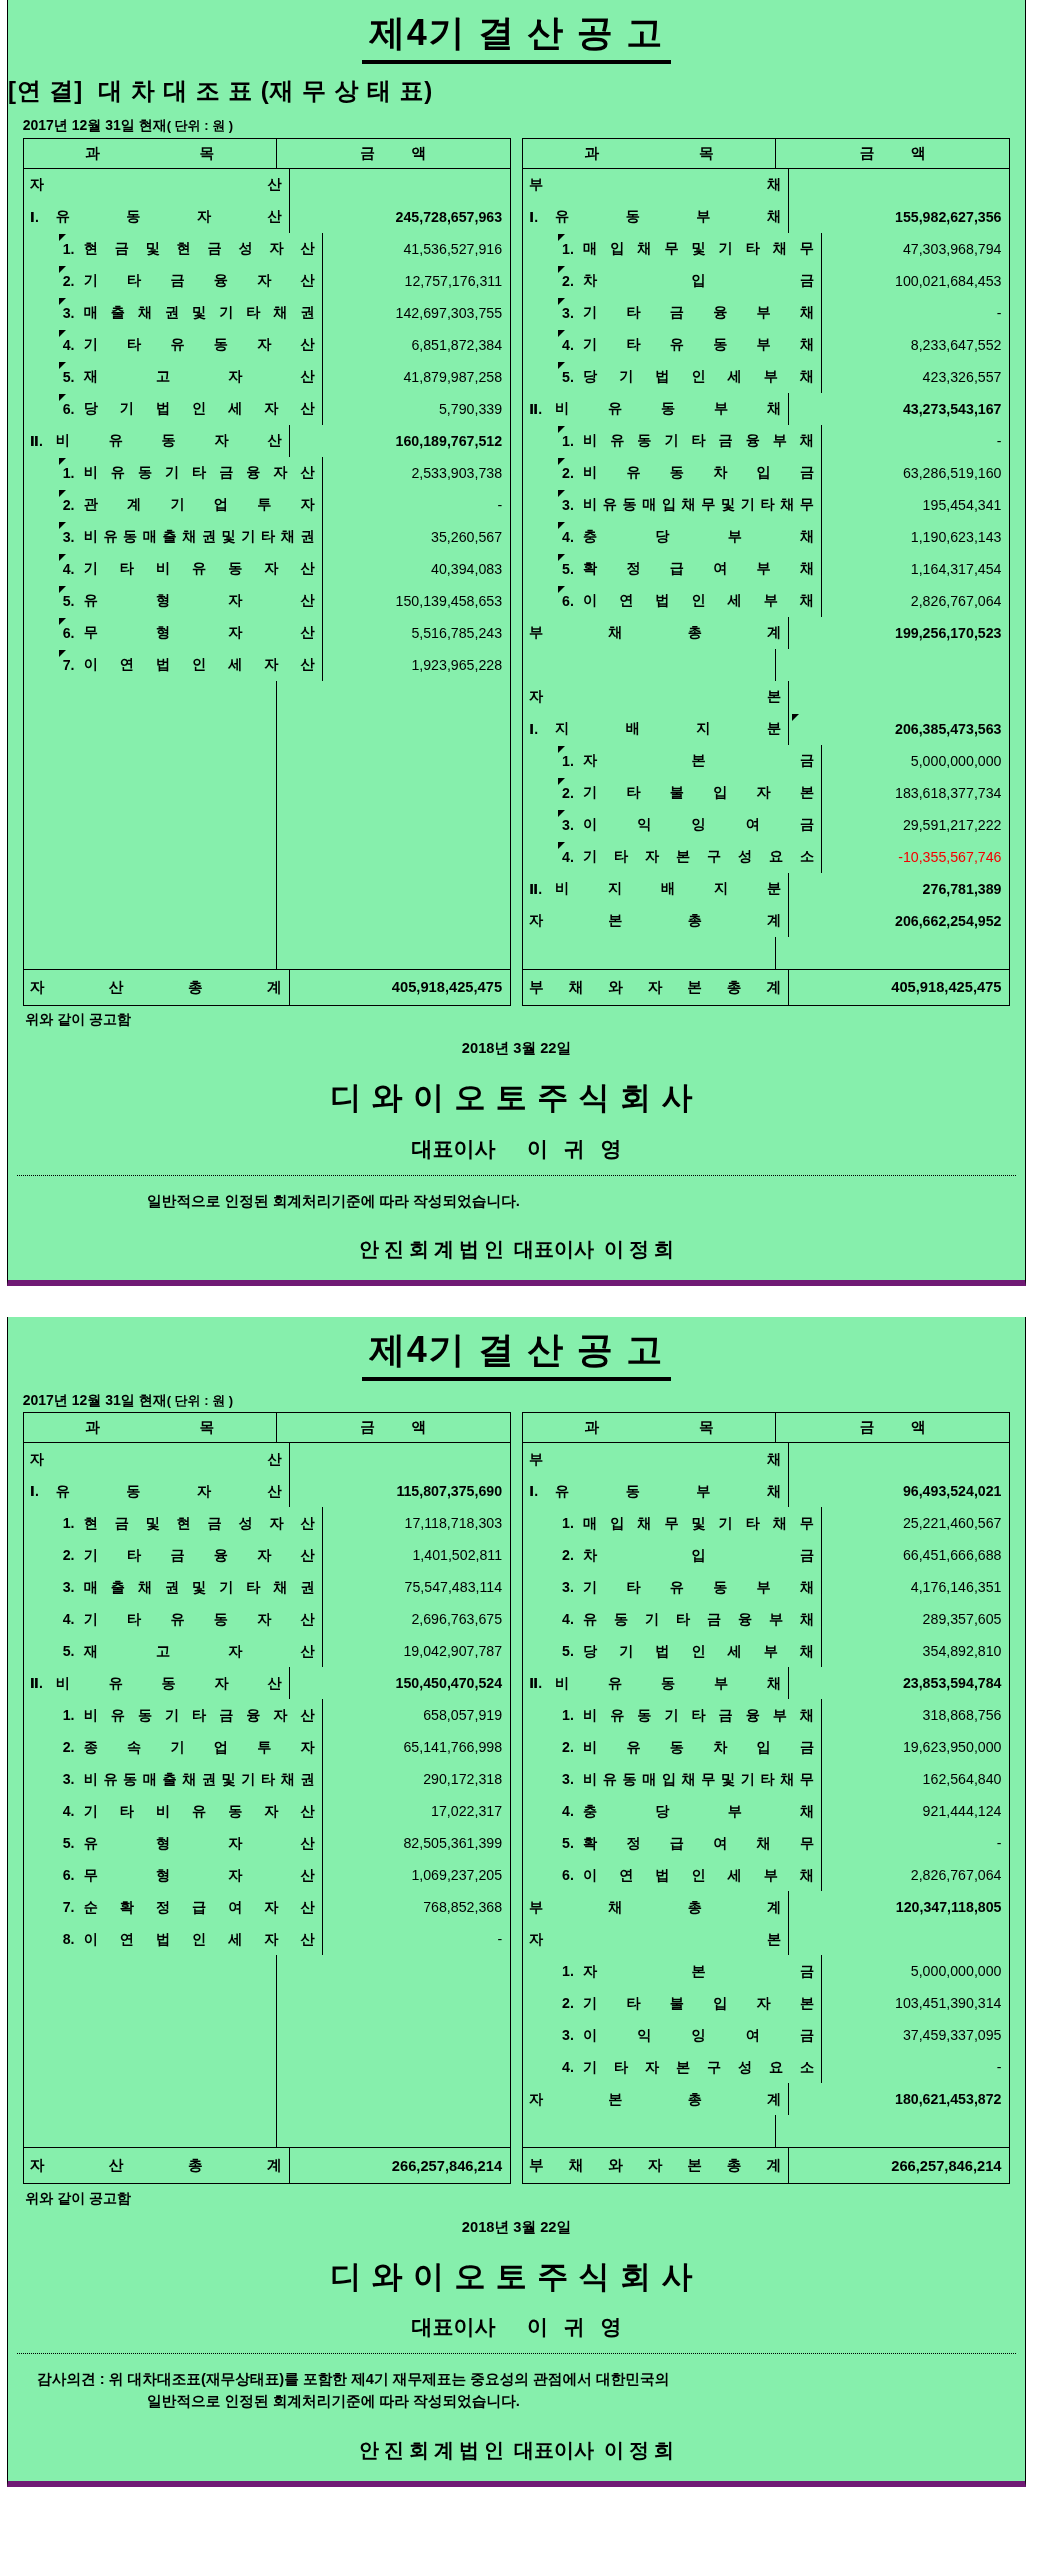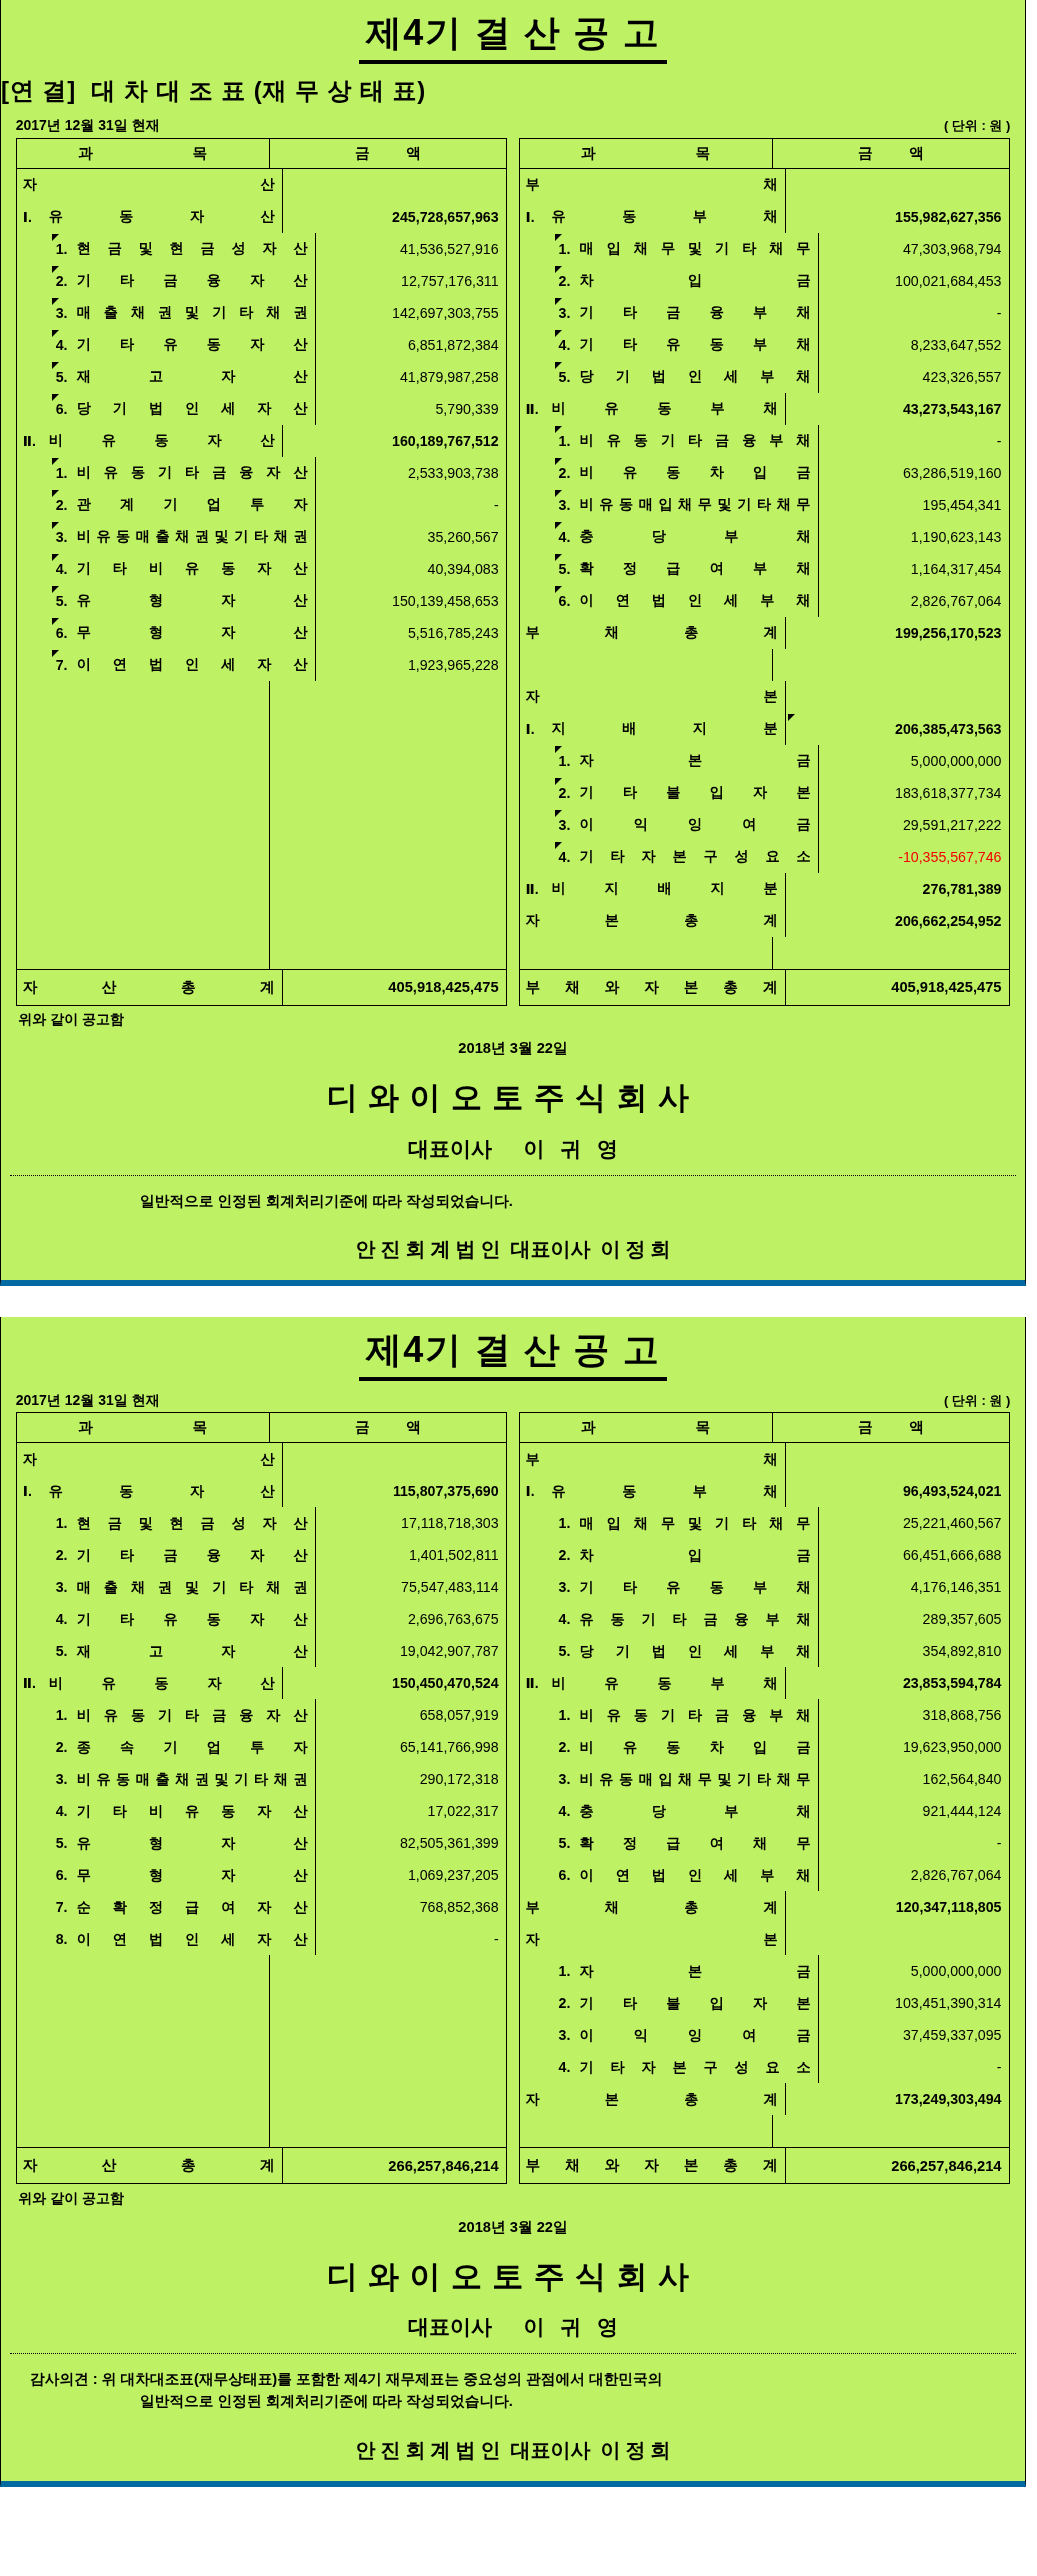--- a/index.html
+++ b/index.html
@@ -1,26 +1,26 @@
 <!DOCTYPE html>
 <html lang="ko" style="font-size:14px"><head>
 <meta charset="utf-8">
 <style>
   html,body{margin:0;padding:0;background:#fff;color:#000;
     font-family:"Liberation Sans","DejaVu Sans",sans-serif;}
   body{width:1038px;}
-  .section{margin:0 12px 0 0;border-left:1.7px solid #000;border-right:1.7px solid #000;
-    border-bottom:6px solid #0369a1;padding:3.5px 0 17.3px;background:#bef264;}
+  .section{margin:0 12px 0 7px;border-left:1.7px solid #000;border-right:1.7px solid #000;
+    border-bottom:6px solid #701a75;padding:3.5px 0 17.3px;background:#86efac;}
   .spacer{height:31px;}
   .title-wrap{text-align:center;margin-top:5.2px;}
   .title{display:inline-block;font-size:36px;font-weight:800;letter-spacing:1.7px;
     border-bottom:4.3px solid #000;padding:0 7px 2.6px;white-space:pre;}
   .subtitle{text-align:left;font-size:24px;font-weight:800;margin-top:10.4px;
     white-space:pre;letter-spacing:0.9px;}
-  .meta-row{display:flex;justify-content:space-between;align-items:flex-end;margin:10.4px 14.7px 2.6px;}
+  .meta-row{display:flex;align-items:flex-end;margin:10.4px 14.7px 2.6px;}
   .asof{font-size:14px;font-weight:700;}
   .unit{font-size:13px;font-weight:700;}
   .tables{display:flex;gap:11.2px;margin:0 14.7px;}
   .bs{flex:1;border:1.7px solid #000;}
   .thead{display:flex;border-bottom:1.7px solid #000;height:29px;}
   .th{display:flex;justify-content:center;align-items:center;font-weight:700;font-size:14.7px;}
   .thl{width:252px;border-right:1.7px solid #000;}
   .tha{flex:1;}
   .dist{display:inline-flex;justify-content:space-between;}
   .w150{width:129px;}
@@ -1480,21 +1480,21 @@
           <div class="brow">
             <div class="cl lv3">
               <span class="nm">
                 <span>자</span>
                 <span>본</span>
                 <span>총</span>
                 <span>계</span>
               </span>
             </div>
             <div class="ca">
-              <span class="b">173,249,303,494</span>
+              <span class="b">180,621,453,872</span>
             </div>
           </div>
           <div class="brow">
             <div class="cl lvb"></div>
             <div class="ca"></div>
           </div>
         </div>
       <div class="tfoot">
           <div class="brow">
             <div class="cl lv3">

